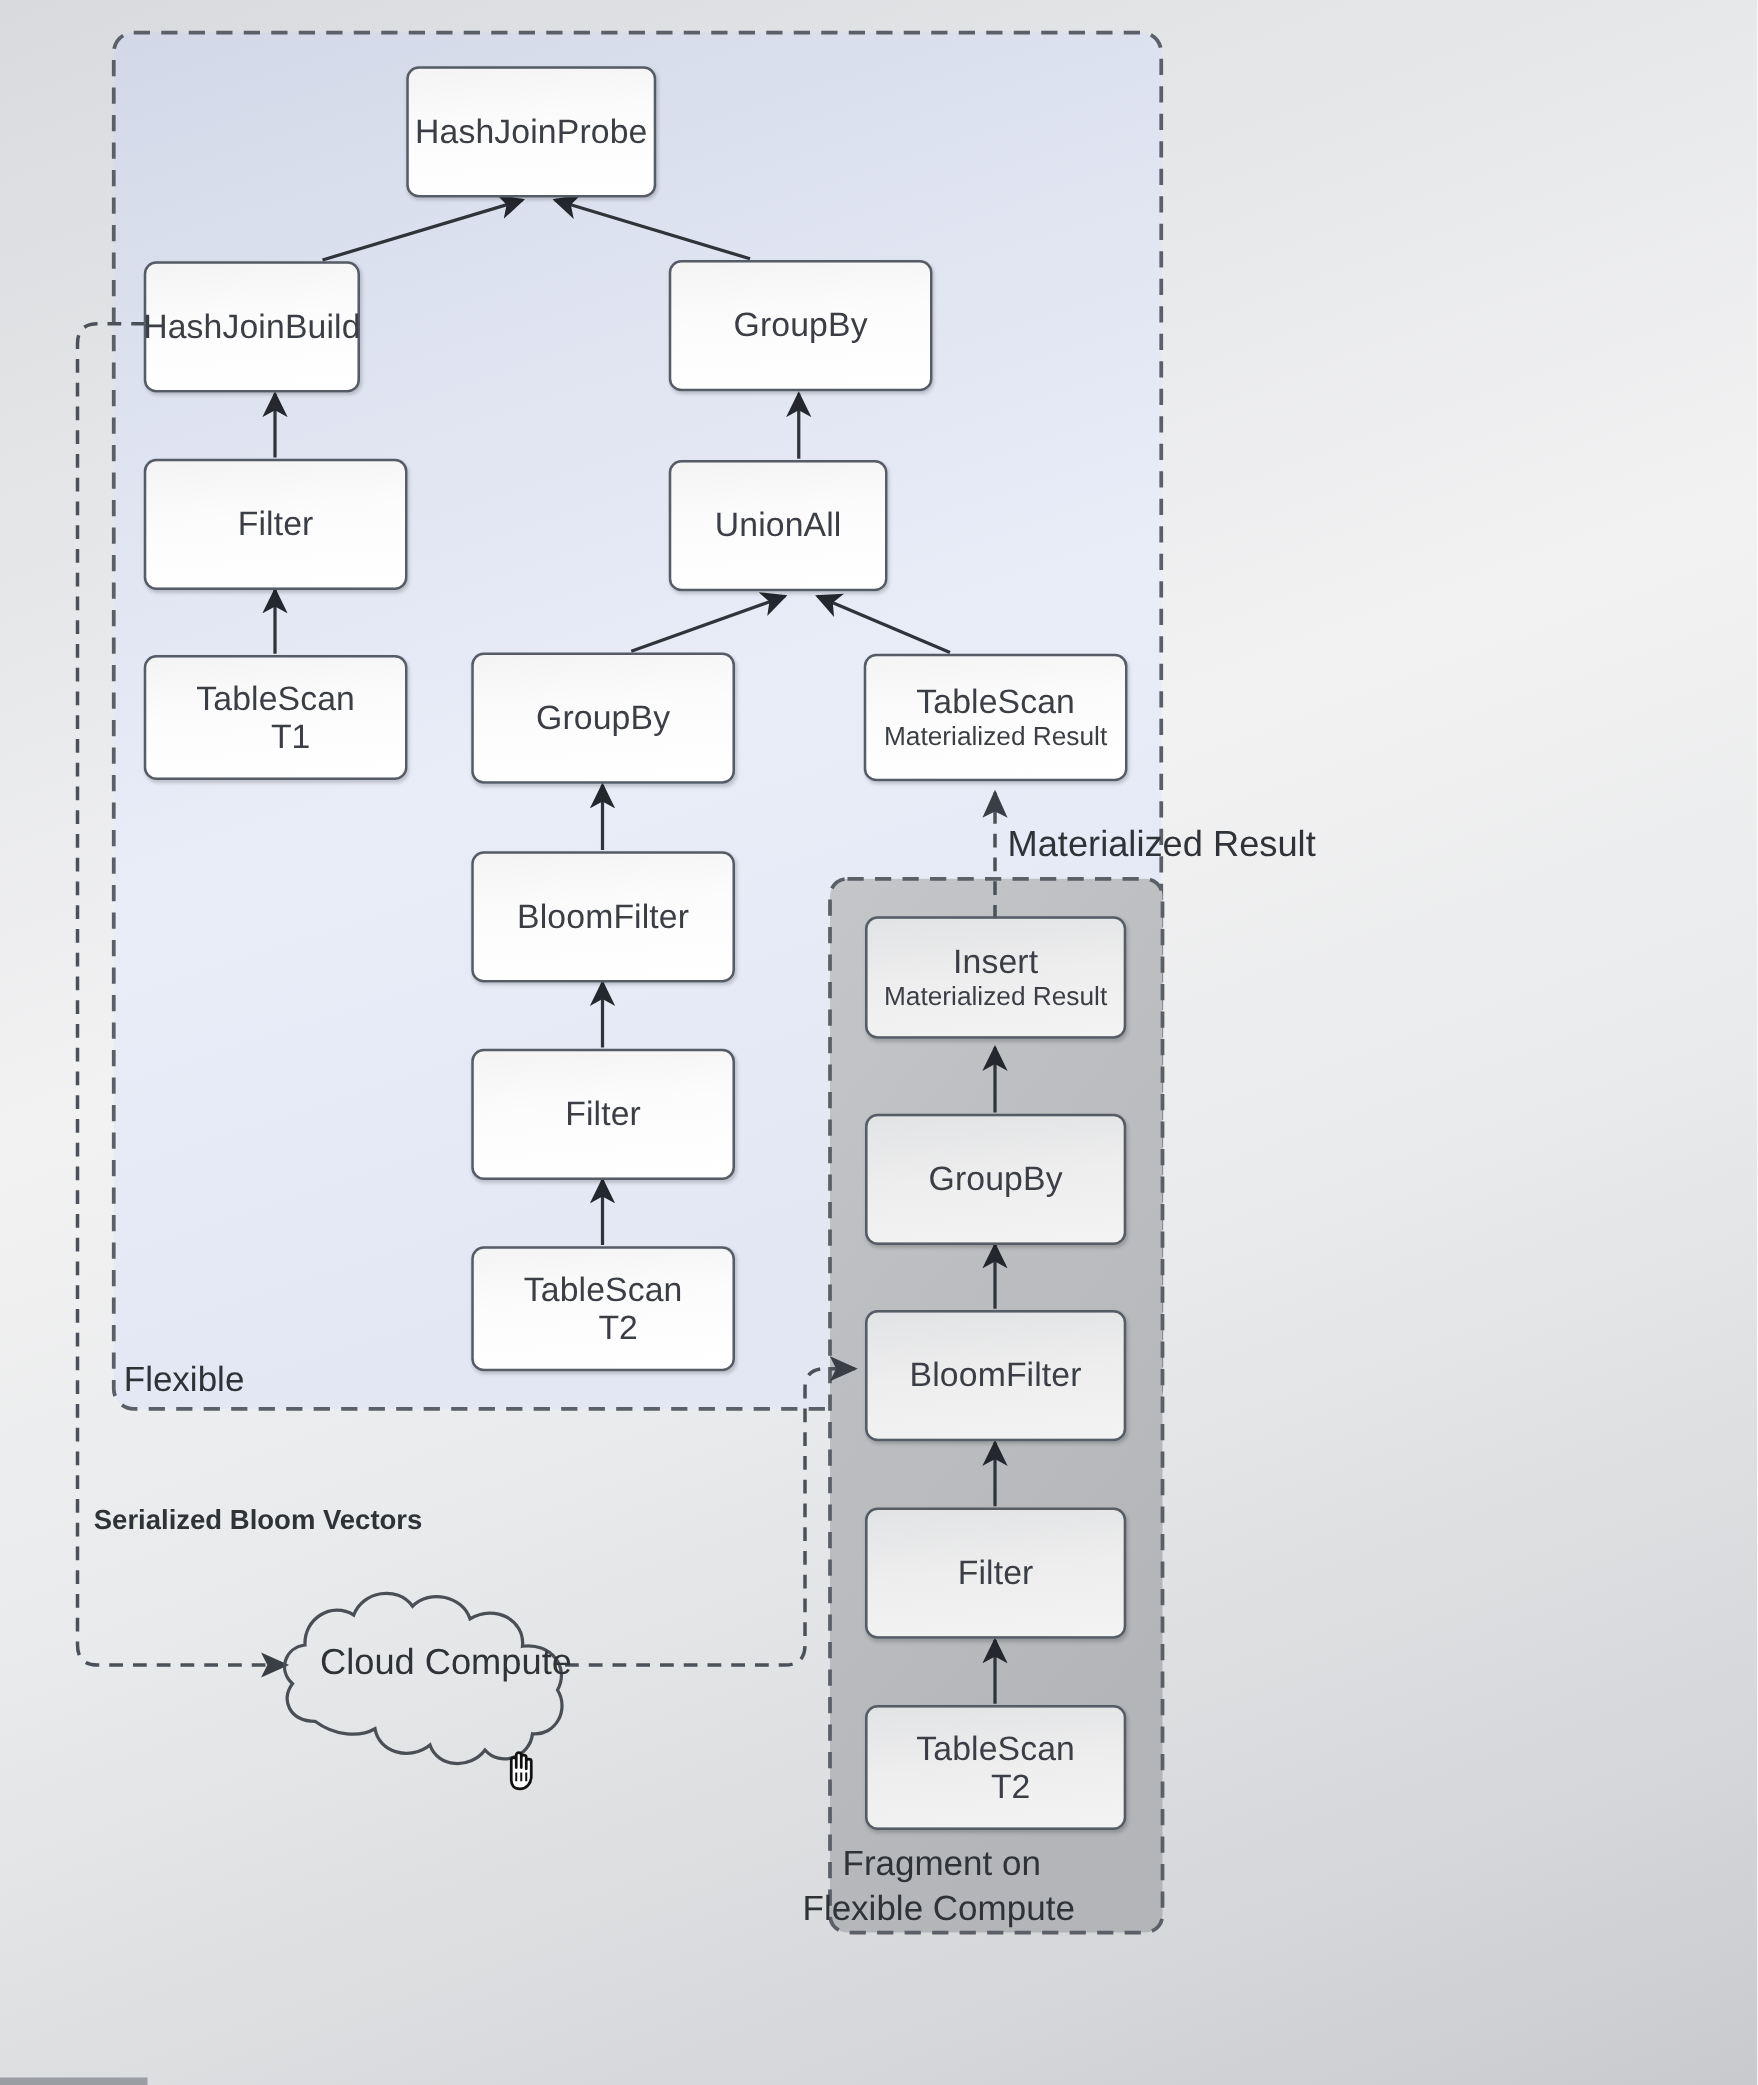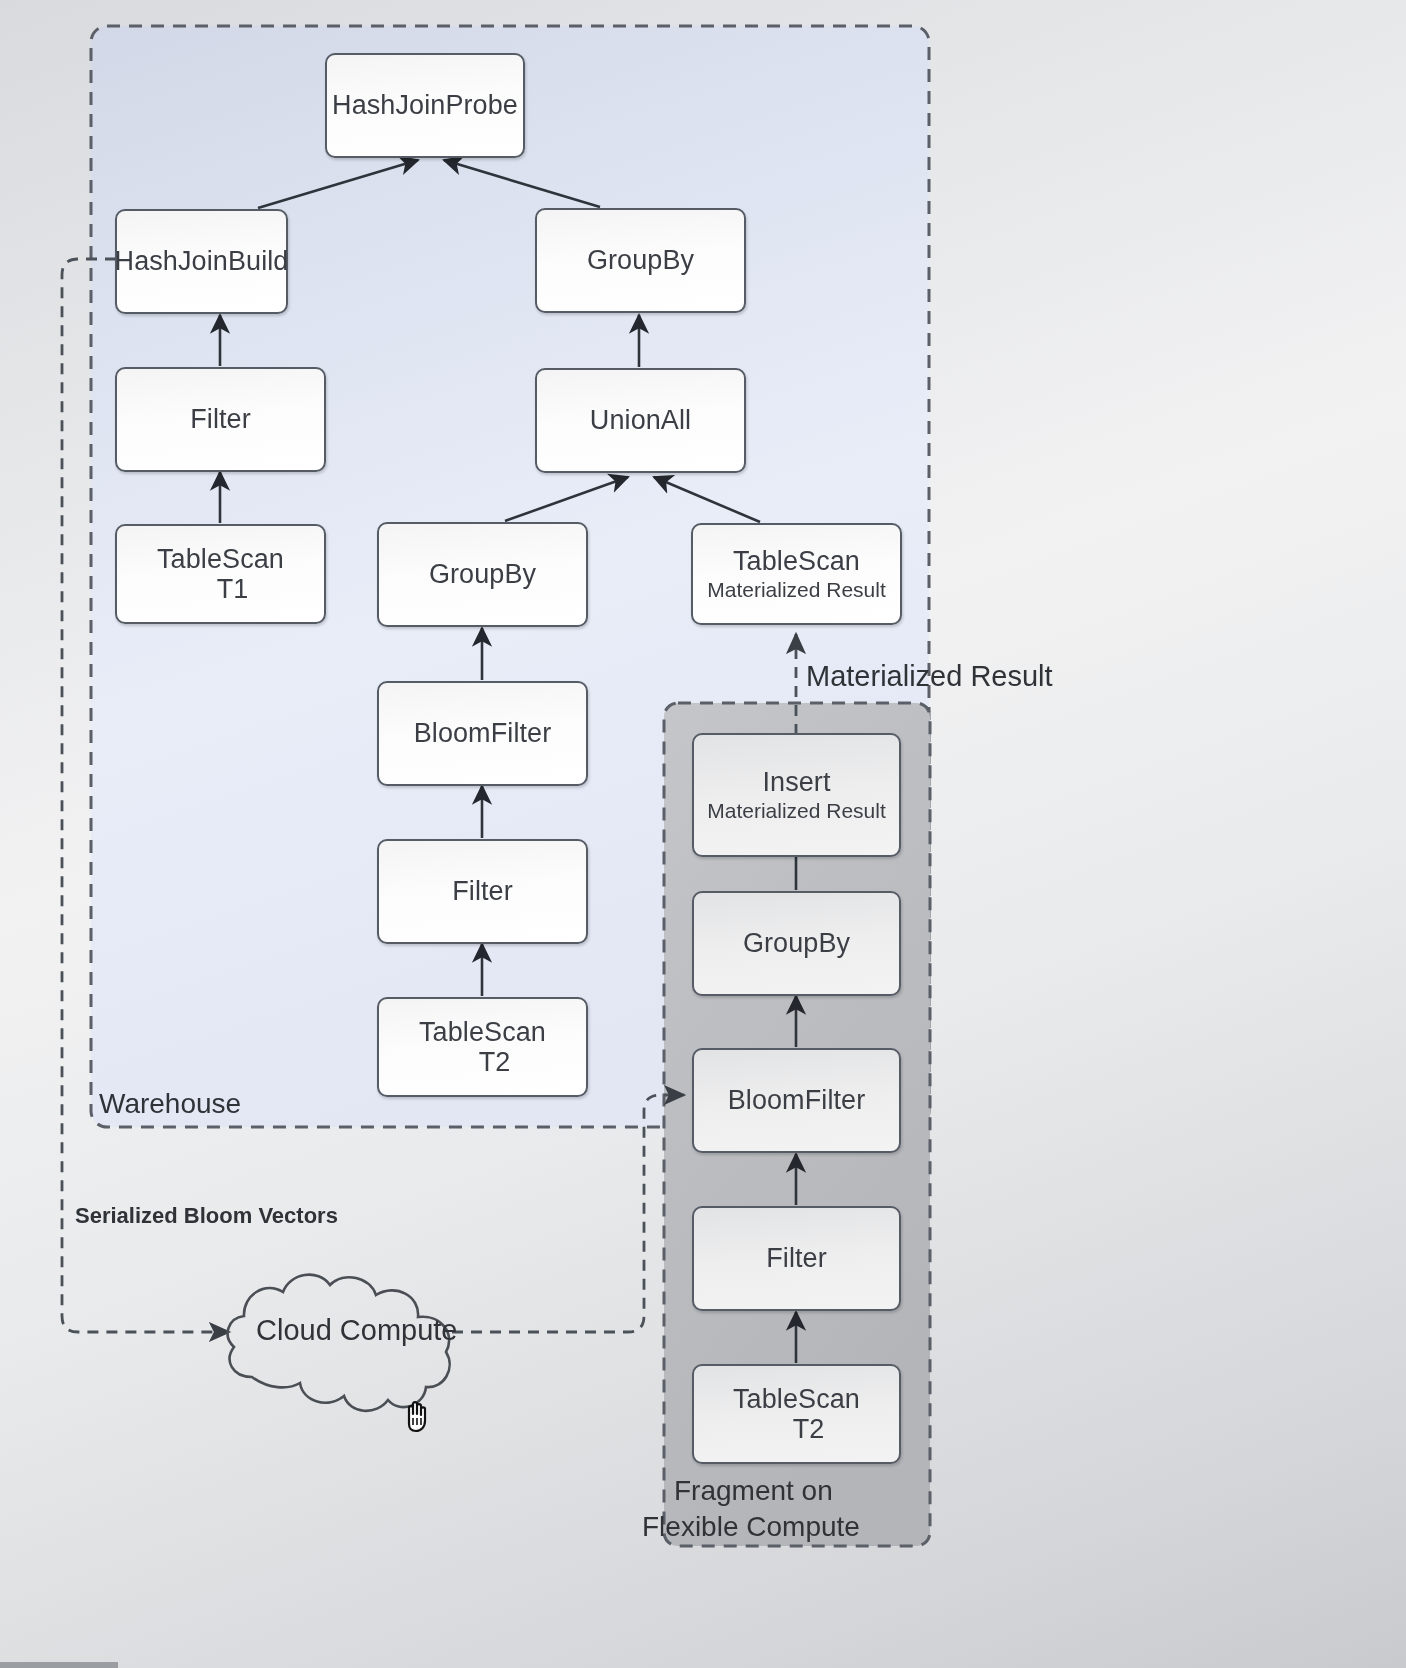--- a/index.html
+++ b/index.html
@@ -182,21 +182,21 @@
   </div>
 
   <div class="node" style="left:535px; top:208px; width:211px; height:105px;">
     <span class="main">GroupBy</span>
   </div>
 
   <div class="node" style="left:115px; top:367px; width:211px; height:105px;">
     <span class="main">Filter</span>
   </div>
 
-  <div class="node" style="left:535px; top:368px; width:211px; height:105px;">
+  <div class="node" style="left:535px; top:368px; width:175px; height:105px;">
     <span class="main">UnionAll</span>
   </div>
 
   <div class="node" style="left:115px; top:524px; width:211px; height:100px;">
     <span class="main">TableScan</span>
     <span class="line2">T1</span>
   </div>
 
   <div class="node" style="left:377px; top:522px; width:211px; height:105px;">
     <span class="main">GroupBy</span>
@@ -213,21 +213,21 @@
 
   <div class="node" style="left:377px; top:839px; width:211px; height:105px;">
     <span class="main">Filter</span>
   </div>
 
   <div class="node" style="left:377px; top:997px; width:211px; height:100px;">
     <span class="main">TableScan</span>
     <span class="line2">T2</span>
   </div>
 
-  <div class="node frag" style="left:692px; top:733px; width:209px; height:124px;">
+  <div class="node frag" style="left:692px; top:733px; width:209px; height:98px;">
     <span class="main">Insert</span>
     <span class="sub">Materialized Result</span>
   </div>
 
   <div class="node frag" style="left:692px; top:891px; width:209px; height:105px;">
     <span class="main">GroupBy</span>
   </div>
 
   <div class="node frag" style="left:692px; top:1048px; width:209px; height:105px;">
     <span class="main">BloomFilter</span>
@@ -235,21 +235,21 @@
 
   <div class="node frag" style="left:692px; top:1206px; width:209px; height:105px;">
     <span class="main">Filter</span>
   </div>
 
   <div class="node frag" style="left:692px; top:1364px; width:209px; height:100px;">
     <span class="main">TableScan</span>
     <span class="line2">T2</span>
   </div>
 
-  <div class="panel-label" style="left:99px; top:1088px; font-size:28px;">Warehouse</div>
+  <div class="panel-label" style="left:99px; top:1088px; font-size:28px;">Flexible</div>
 
   <div class="panel-label" style="left:674px; top:1475px; font-size:28px;">Fragment on</div>
 
   <div class="panel-label" style="left:642px; top:1511px; font-size:28px;">Flexible Compute</div>
 
   <div class="panel-label" style="left:806px; top:660px; font-size:29px;">Materialized Result</div>
 
   <div class="panel-label" style="left:75px; top:1203px; font-size:22px; font-weight:bold;">Serialized Bloom Vectors</div>
 
   <div class="panel-label" style="left:256px; top:1314px; font-size:29px;">Cloud Compute</div>

